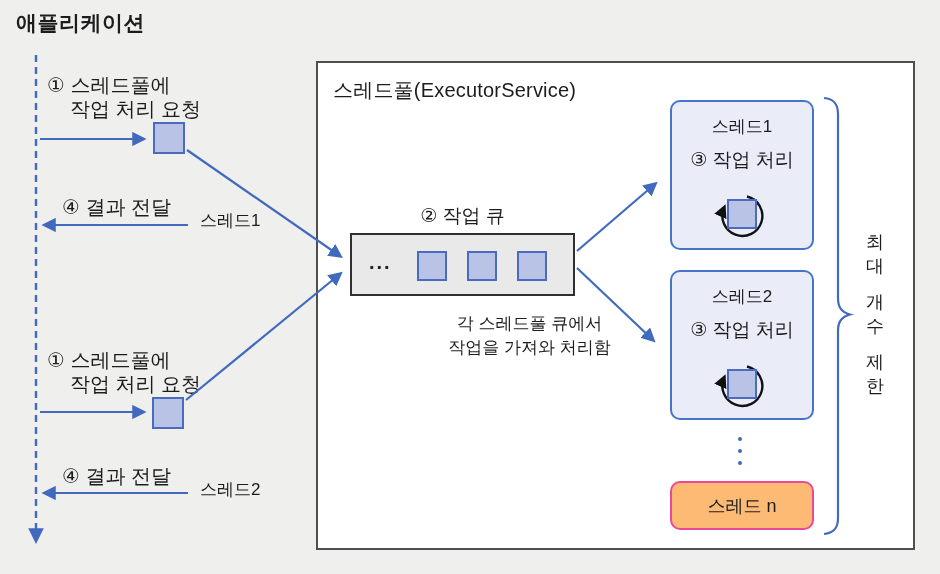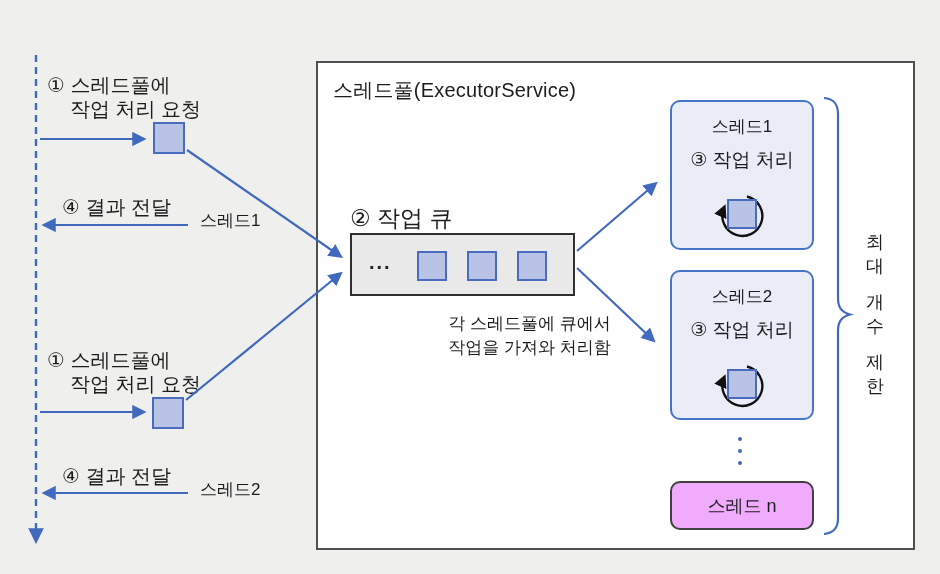--- a/index.html
+++ b/index.html
@@ -12,21 +12,21 @@
     overflow: hidden;
   }
   .abs { position: absolute; }
 
   
   .app-title { font-size: 21px; font-weight: bold; letter-spacing: 0.5px; }
   .step-label { font-size: 20px; line-height: 24px; white-space: nowrap; }
   .step-label .l2 { padding-left: 23px; display: block; }
   .thread-ref { font-size: 17px; white-space: nowrap; }
   .pool-title { font-size: 20px; letter-spacing: 0.2px; white-space: nowrap; }
-  .queue-label { font-size: 23px; }
+  .queue-label { font-size: 19px; text-align: center; }
   .caption { font-size: 17px; line-height: 24px; text-align: center; white-space: nowrap; }
 
   
   .pool-box {
     left: 316px; top: 61px; width: 599px; height: 489px;
     background: #ffffff; border: 2px solid #4f4f4f;
   }
   .queue-box {
     left: 350px; top: 233px; width: 225px; height: 63px;
     background: #e9e9e9; border: 2px solid #2f2f2f;
@@ -41,21 +41,21 @@
   .thread-box {
     width: 144px; height: 150px; left: 670px;
     background: #eaedf8; border: 2px solid #4574c9; border-radius: 10px;
     display: flex; flex-direction: column; align-items: center;
   }
   .thread-box .t-name { font-size: 17px; margin-top: 13px; }
   .thread-box .t-step { font-size: 19px; margin-top: 9px; }
   .thread-box .loop-icon { margin-top: 12px; }
   .thread-n-box {
     left: 670px; top: 481px; width: 144px; height: 49px;
-    background: #f0abfc; border: 2px solid #404040; border-radius: 10px;
+    background: #fdba74; border: 2px solid #ec4899; border-radius: 10px;
     display: flex; align-items: center; justify-content: center;
     font-size: 18px;
   }
   .v-ellipsis { left: 737px; top: 437px; width: 6px; }
   .v-ellipsis .dot {
     width: 4px; height: 4px; border-radius: 50%;
     background: #4169bd; margin: 0 auto 8px auto;
   }
   .limit-text {
     left: 861px; top: 230px; width: 28px;
@@ -68,20 +68,21 @@
     left: 0; top: 0; width: 940px; height: 574px;
     pointer-events: none; z-index: 6;
   }
   .z1 { z-index: 1; } .z2 { z-index: 2; }
 </style>
 </head>
 <body>
 
 <div id="stage">
 
+  <div class="abs app-title z2" style="left:16px; top:9px;">애플리케이션</div>
 
   <div class="abs step-label z2" style="left:47px; top:73px;">
     <span>① 스레드풀에</span>
     <span class="l2">작업 처리 요청</span>
   </div>
 
   <div class="abs step-label z2" style="left:62px; top:195px;">④ 결과 전달</div>
   <div class="abs thread-ref z2" style="left:200px; top:209px;">스레드1</div>
 
   <div class="abs step-label z2" style="left:47px; top:348px;">
@@ -100,21 +101,21 @@
 
   <div class="abs queue-label z2" style="left:350px; top:203px; width:225px;">② 작업 큐</div>
   <div class="abs queue-box z2">
     <span class="abs queue-ellipsis">...</span>
     <span class="abs task-square" style="left:65px; top:16px; width:30px; height:30px;"></span>
     <span class="abs task-square" style="left:115px; top:16px; width:30px; height:30px;"></span>
     <span class="abs task-square" style="left:165px; top:16px; width:30px; height:30px;"></span>
   </div>
 
   <div class="abs caption z2" style="left:437px; top:312px; width:185px;">
-    <div>각 스레드풀에 큐에서</div>
+    <div>각 스레드풀 큐에서</div>
     <div>작업을 가져와 처리함</div>
   </div>
 
   <div class="abs thread-box z2" style="top:100px;">
     <div class="t-name">스레드1</div>
     <div class="t-step">③ 작업 처리</div>
     <svg class="loop-icon" width="58" height="58" viewBox="0 0 58 58">
       <defs>
         <marker id="ak1" viewBox="0 0 10 10" refX="7" refY="5" markerWidth="5.5" markerHeight="5.5" orient="auto">
           <path d="M0,0 L10,5 L0,10 z" fill="#111"></path>

